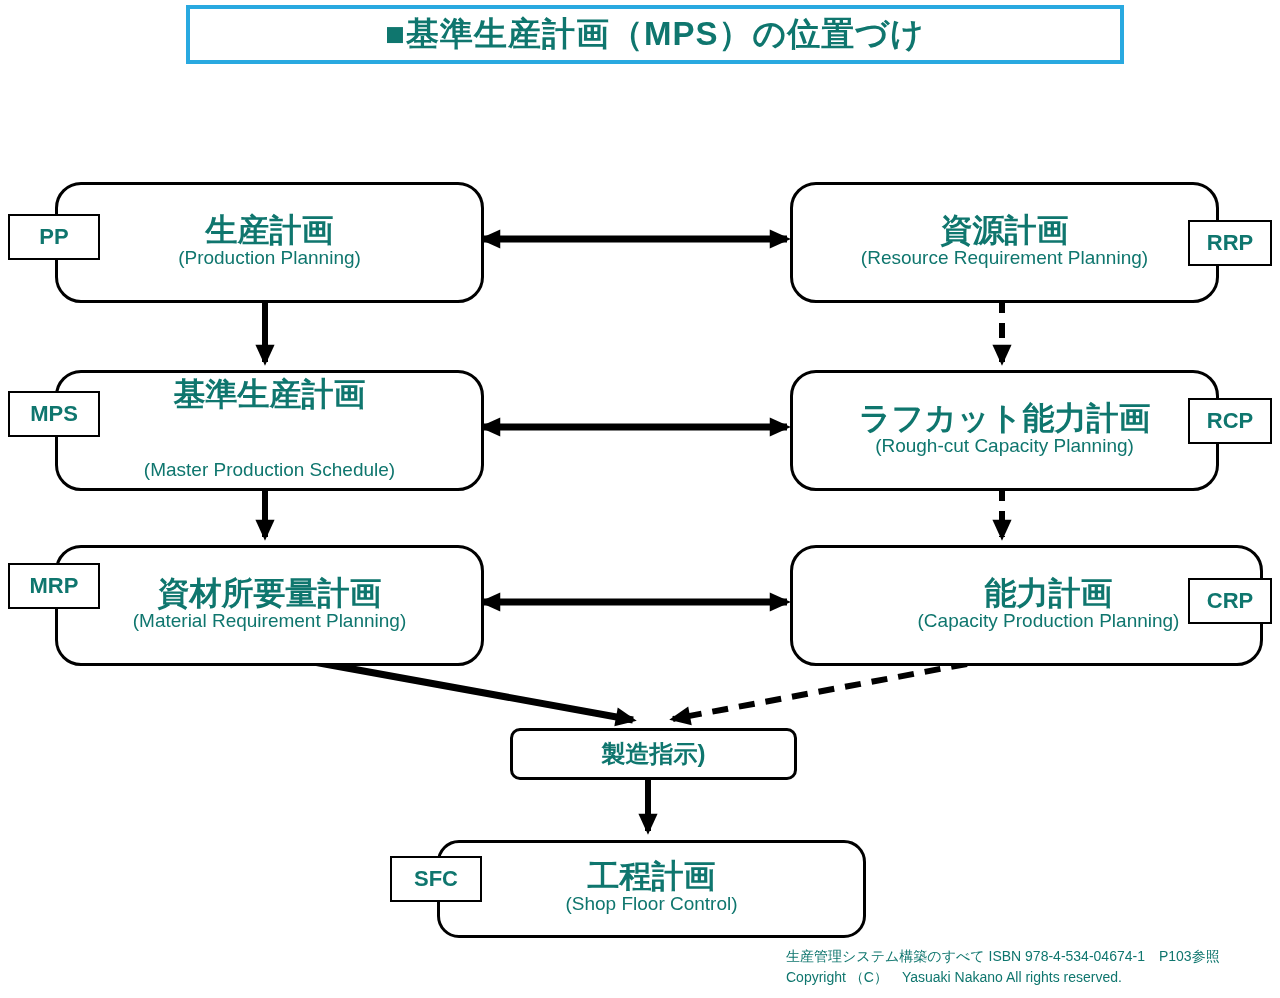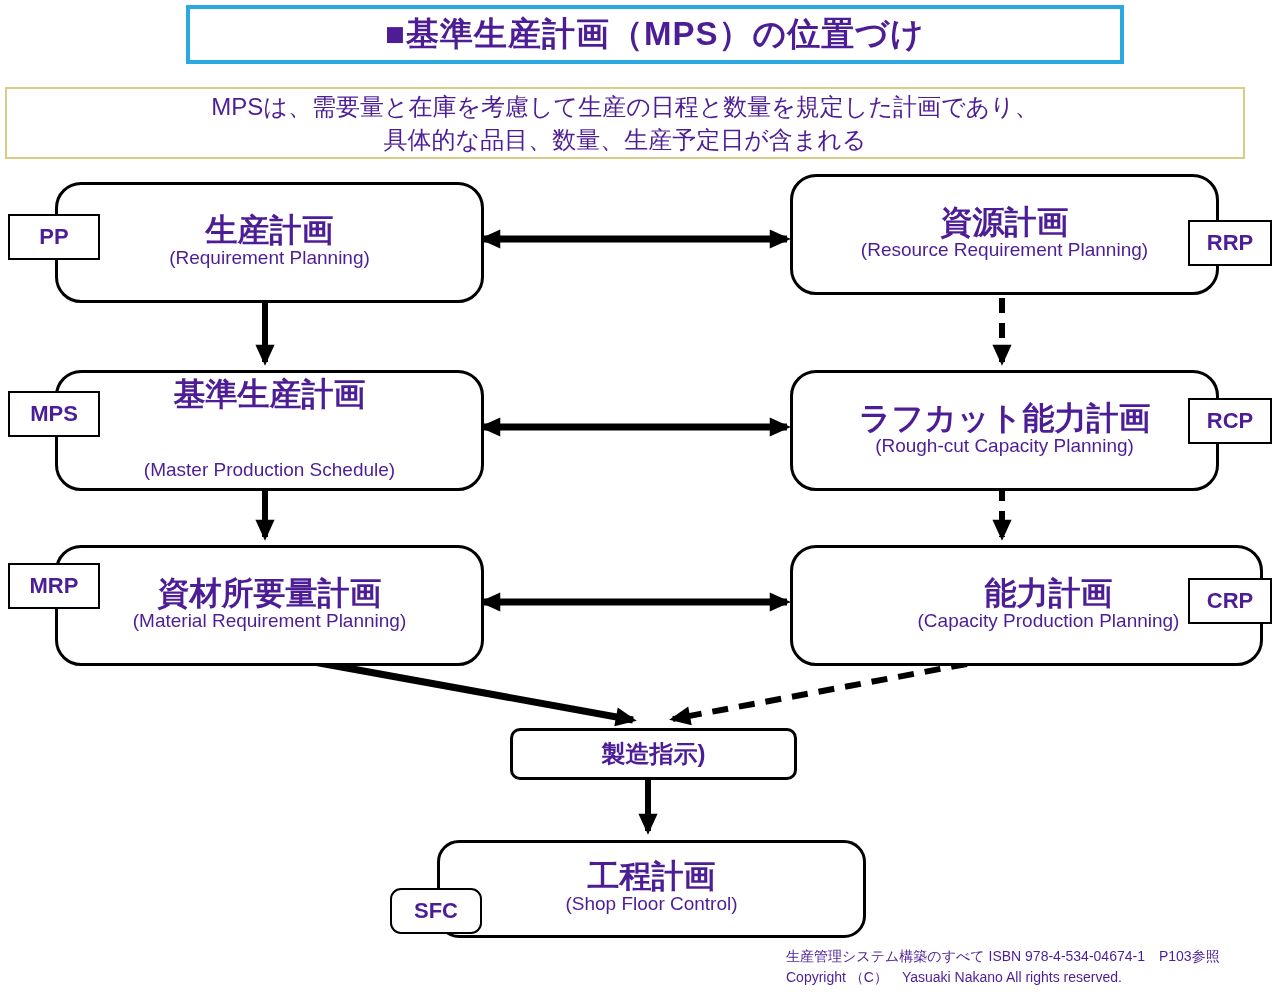--- a/index.html
+++ b/index.html
@@ -1,18 +1,18 @@
 <!DOCTYPE html>
 <html><head>
 <meta charset="utf-8">
 <style>
   html,body{margin:0;padding:0;background:#ffffff;}
   .canvas{
     position:relative;width:1280px;height:998px;background:#ffffff;
-    font-family:"Liberation Sans", sans-serif;color:#4c1d95;overflow:hidden;
+    font-family:"Liberation Sans", sans-serif;color:#0f766e;overflow:hidden;
   }
   .title-box{
     position:absolute;left:186px;top:5px;width:930px;height:51px;
     border:4px solid #29a9e0;background:#fff;
     display:flex;align-items:center;justify-content:center;
     font-size:33px;font-weight:700;letter-spacing:1px;z-index:3;
   }
   .subtitle-box{
     position:absolute;left:5px;top:87px;width:1236px;height:68px;
     border:2px solid #d8cc86;background:#fff;
@@ -42,24 +42,20 @@
 </style>
 </head>
 <body>
 
 <div class="canvas">
 
   <div class="title-box">
     <span>■基準生産計画（MPS）の位置づけ</span>
   </div>
 
-  <div class="subtitle-box">
-    <div>MPSは、需要量と在庫を考慮して生産の日程と数量を規定した計画であり、</div>
-    <div>具体的な品目、数量、生産予定日が含まれる</div>
-  </div>
 
   <svg class="arrows" width="1280" height="998" viewBox="0 0 1280 998">
     <defs>
       <marker id="ah" viewBox="0 0 12 12" refX="9" refY="6" markerWidth="25" markerHeight="23" markerUnits="userSpaceOnUse" orient="auto-start-reverse">
         <path d="M0,1 L11,6 L0,11 Z" fill="#000"></path>
       </marker>
     </defs>
     <line x1="483" y1="239" x2="787" y2="239" stroke="#000" stroke-width="7" marker-start="url(#ah)" marker-end="url(#ah)"></line>
     <line x1="483" y1="427" x2="787" y2="427" stroke="#000" stroke-width="7" marker-start="url(#ah)" marker-end="url(#ah)"></line>
     <line x1="483" y1="602" x2="787" y2="602" stroke="#000" stroke-width="7" marker-start="url(#ah)" marker-end="url(#ah)"></line>
@@ -67,23 +63,23 @@
     <line x1="1002" y1="298" x2="1002" y2="362" stroke="#000" stroke-width="6" stroke-dasharray="15 10" marker-end="url(#ah)"></line>
     <line x1="265" y1="486" x2="265" y2="537" stroke="#000" stroke-width="6" marker-end="url(#ah)"></line>
     <line x1="1002" y1="486" x2="1002" y2="537" stroke="#000" stroke-width="6" stroke-dasharray="15 10" marker-end="url(#ah)"></line>
     <line x1="248" y1="650" x2="633" y2="720" stroke="#000" stroke-width="7" marker-end="url(#ah)"></line>
     <line x1="1020" y1="654" x2="673" y2="719" stroke="#000" stroke-width="6" stroke-dasharray="16 11" marker-end="url(#ah)"></line>
     <line x1="648" y1="775" x2="648" y2="831" stroke="#000" stroke-width="6" marker-end="url(#ah)"></line>
   </svg>
 
   <div class="node" style="left:55px;top:182px;width:423px;height:115px;">
     <div class="jp">生産計画</div>
-    <div class="en">(Requirement Planning)</div>
+    <div class="en">(Production Planning)</div>
   </div>
-  <div class="node" style="left:790px;top:174px;width:423px;height:115px;">
+  <div class="node" style="left:790px;top:182px;width:423px;height:115px;">
     <div class="jp">資源計画</div>
     <div class="en">(Resource Requirement Planning)</div>
   </div>
 
   <div class="node" style="left:55px;top:370px;width:423px;height:115px;gap:48px;">
     <div class="jp">基準生産計画</div>
     <div class="en">(Master Production Schedule)</div>
   </div>
   <div class="node" style="left:790px;top:370px;width:423px;height:115px;">
     <div class="jp">ラフカット能力計画</div>
@@ -107,20 +103,20 @@
     <div class="jp">工程計画</div>
     <div class="en">(Shop Floor Control)</div>
   </div>
 
   <div class="tag" style="left:8px;top:214px;">PP</div>
   <div class="tag right" style="left:1188px;top:220px;">RRP</div>
   <div class="tag" style="left:8px;top:391px;">MPS</div>
   <div class="tag right" style="left:1188px;top:398px;">RCP</div>
   <div class="tag" style="left:8px;top:563px;">MRP</div>
   <div class="tag right" style="left:1188px;top:578px;">CRP</div>
-  <div class="tag" style="left:390px;top:888px;border-radius:11px;">SFC</div>
+  <div class="tag" style="left:390px;top:856px;">SFC</div>
 
   <div class="footer">
     <div>生産管理システム構築のすべて ISBN 978-4-534-04674-1　P103参照</div>
     <div>Copyright （C）　Yasuaki Nakano All rights reserved.</div>
   </div>
 
 </div>
 
 </body></html>

